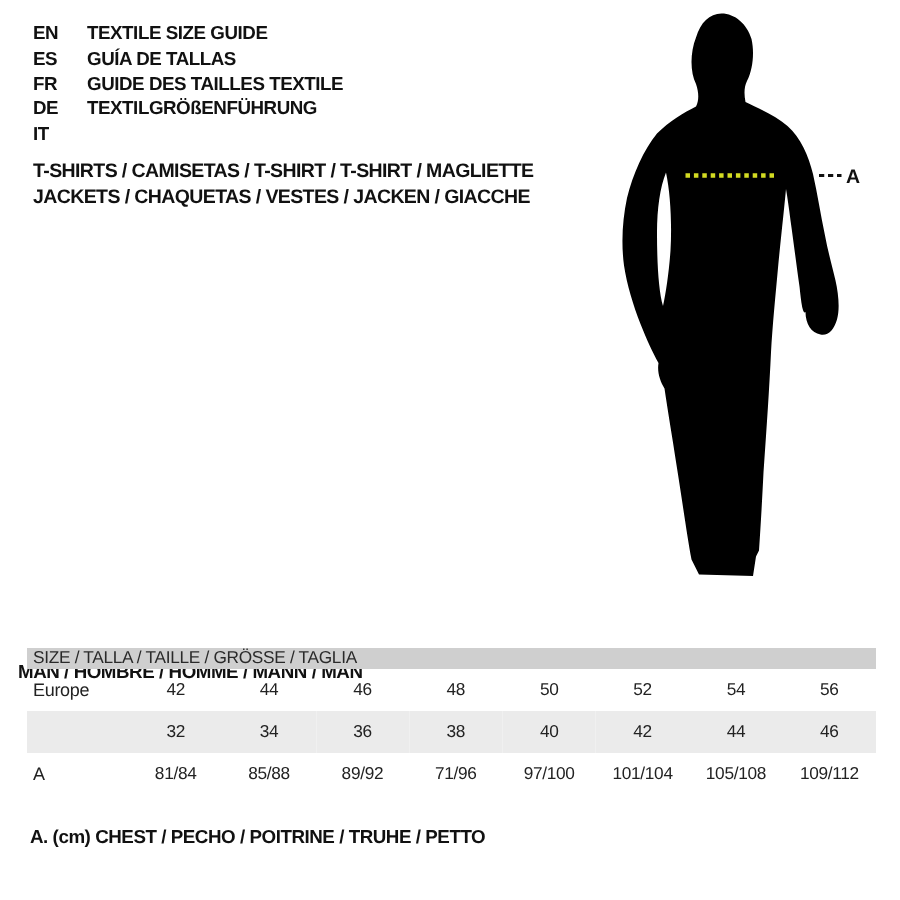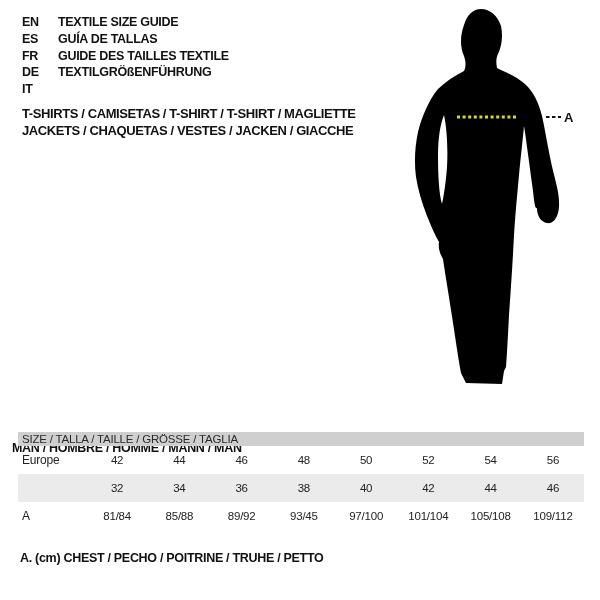--- a/index.html
+++ b/index.html
@@ -157,21 +157,21 @@
           <td>40</td>
           <td>42</td>
           <td>44</td>
           <td>46</td>
         </tr>
         <tr>
           <td class="rowlabel">A</td>
           <td>81/84</td>
           <td>85/88</td>
           <td>89/92</td>
-          <td>93/45</td>
+          <td>71/96</td>
           <td>97/100</td>
           <td>101/104</td>
           <td>105/108</td>
           <td>109/112</td>
         </tr>
       </tbody>
   </table>
 
   <div class="footnote">A. (cm) CHEST / PECHO / POITRINE / TRUHE / PETTO</div>
 

